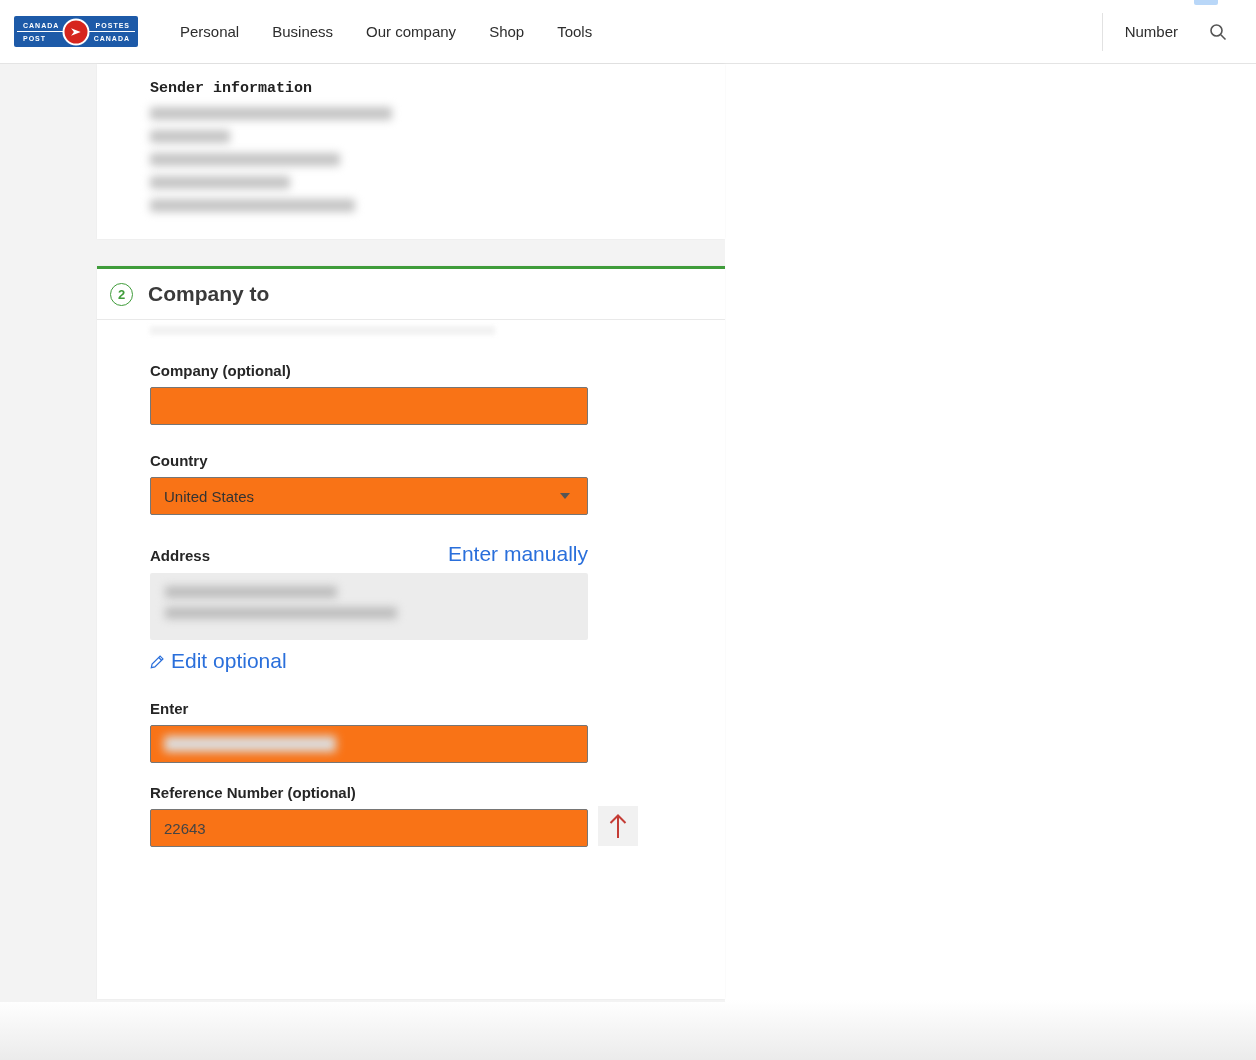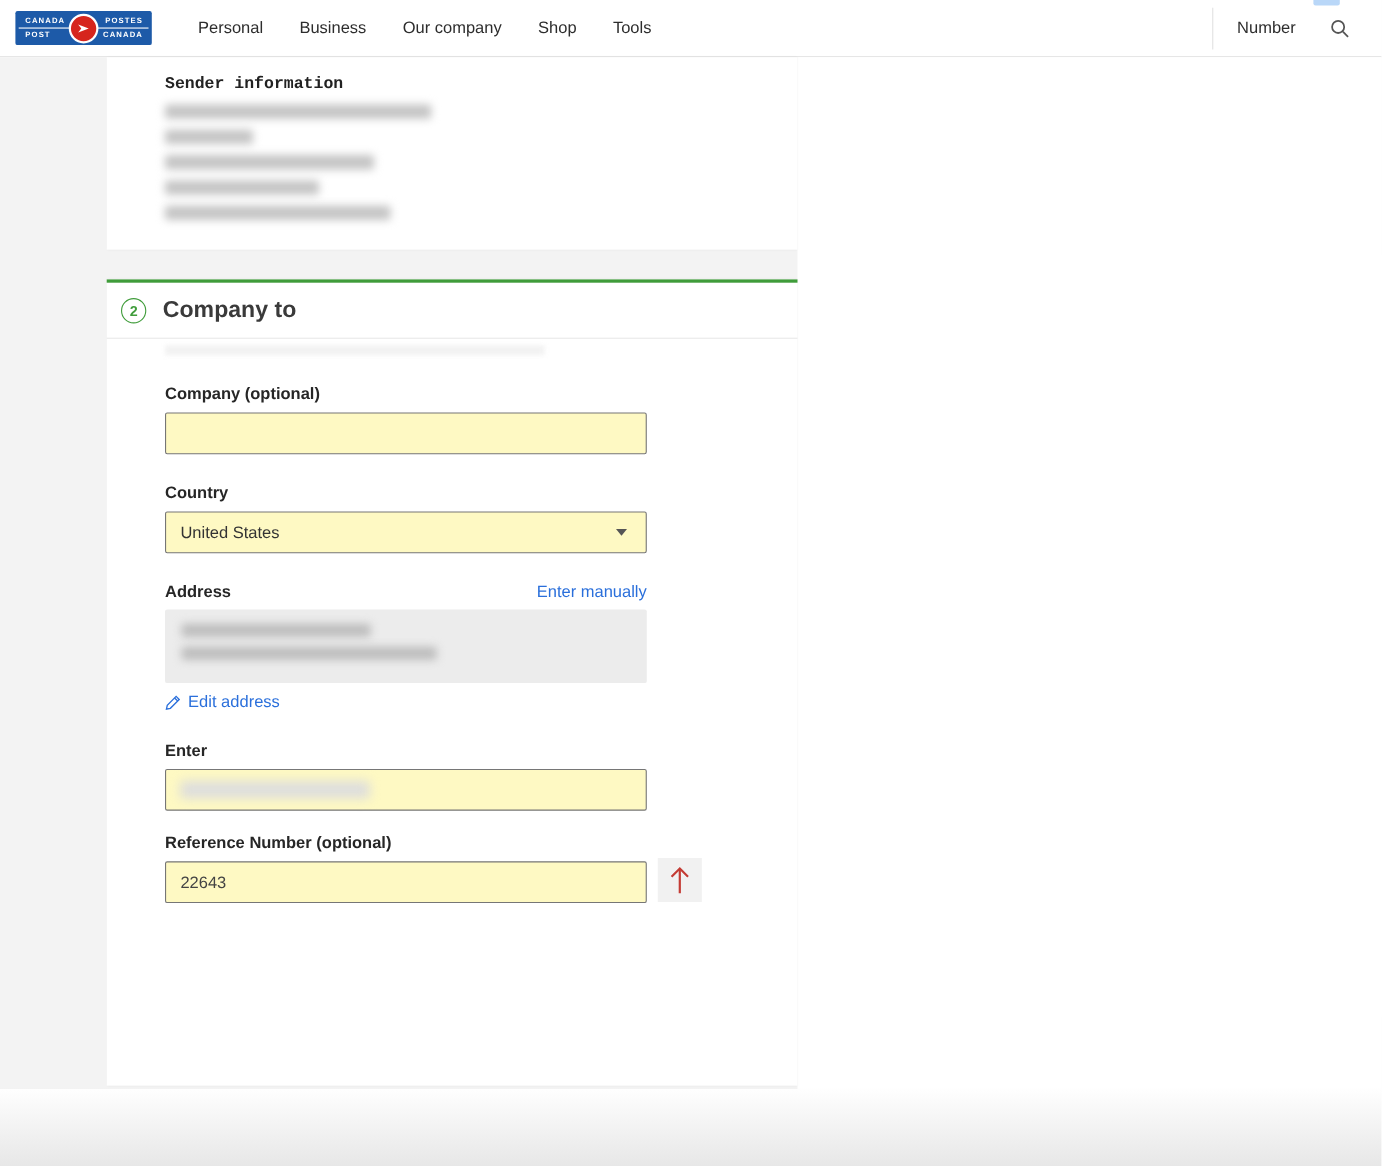--- a/index.html
+++ b/index.html
@@ -1,20 +1,20 @@
 <!DOCTYPE html>
 <html><head>
 <meta charset="utf-8">
 <style>
   * { margin:0; padding:0; box-sizing:border-box; }
   html,body { width:1256px; height:1060px; background:#fff;
     font-family:"Liberation Sans", sans-serif; color:#2b2b2b; overflow:hidden; }
 
   
-  .header { position:relative; height:52px; background:#fff;
+  .header { position:relative; height:64px; background:#fff;
     border-bottom:1px solid #e4e4e4; display:flex; align-items:center; }
   .logo { position:relative; margin-left:14px; width:124px; height:31px;
     background:#1d5aa8; border-radius:2px; flex:0 0 auto; }
   .logo .hline { position:absolute; left:3px; right:3px; top:15px; height:1px; background:#fff; }
   .logo .seg { position:absolute; color:#fff; font-size:7px; font-weight:700;
     letter-spacing:1px; line-height:1; }
   .logo .tl { top:6px; left:9px; }
   .logo .bl { top:19px; left:9px; }
   .logo .tr { top:6px; right:8px; }
   .logo .br { top:19px; right:8px; }
@@ -52,32 +52,32 @@
     justify-content:center; margin-right:15px; flex:0 0 auto; }
   .deliver-title { font-size:21px; color:#3a3a3a; }
 
   .card-body { padding:6px 0 0 53px; }
   .faint-line { width:345px; height:9px; background:#efefef; filter:blur(2px); opacity:.8; }
 
   .field { margin-top:27px; }
   .field.first { margin-top:20px; }
   .field-label { display:block; font-size:15px; font-weight:700; color:#262626; margin-bottom:8px; }
   .text-input, .select-box { width:438px; height:38px; border:1px solid #767676;
-    border-radius:2px; background:#fef9c3; font-size:15px; color:#444; }
+    border-radius:2px; background:#f97316; font-size:15px; color:#444; }
   .text-input { padding:0 13px; font-family:"Liberation Sans", sans-serif; }
   .box-like { display:flex; align-items:center; padding:0 13px; }
   .select-box { display:flex; align-items:center; justify-content:space-between;
     padding:0 17px 0 13px; cursor:pointer; }
   .select-value { color:#333; }
   .chev-down { width:0; height:0; border-left:5px solid transparent;
     border-right:5px solid transparent; border-top:6px solid #555; }
 
   .addr-label-row { width:438px; display:flex; justify-content:space-between;
     align-items:baseline; margin-bottom:7px; }
-  .link { color:#2a6fdb; font-size:15px; text-decoration:none; cursor:pointer; }
+  .link { color:#2a6fdb; font-size:21px; text-decoration:none; cursor:pointer; }
   .addr-box { width:438px; height:67px; background:#ececec; border-radius:2px;
     padding:13px 0 0 15px; }
   .addr-box .redact { height:12px; background:#bdbdbd; }
   .addr-box .redact + .redact { margin-top:9px; }
   .edit-row { margin-top:9px; display:flex; align-items:center; gap:6px; }
 
   .input-redact-name { width:102px; height:15px; background:#cfcfcf; }
   .input-redact-phone { width:172px; height:16px; background:#dddddd; filter:blur(5px); }
   .input-redact-email { width:200px; height:16px; background:#cacaca; }
 
@@ -176,21 +176,21 @@
             <div class="redact" style="width:172px"></div>
             <div class="redact" style="width:232px"></div>
           </div>
           <div class="edit-row">
             <span style="display:flex">
               <svg width="15" height="15" viewBox="0 0 16 16" fill="none" stroke="#2a6fdb" stroke-width="1.3">
                 <path d="M10.8 2.2 L13.8 5.2 L5.2 13.8 L1.4 14.6 L2.2 10.8 Z"></path>
                 <line x1="9.3" y1="3.7" x2="12.3" y2="6.7"></line>
               </svg>
             </span>
-            <a class="link">Edit address</a>
+            <a class="link">Edit optional</a>
           </div>
         </div>
 
         <div class="field">
           <label class="field-label">Enter</label>
           <div class="text-input box-like">
             <div class="redact input-redact-phone"></div>
           </div>
         </div>
 

